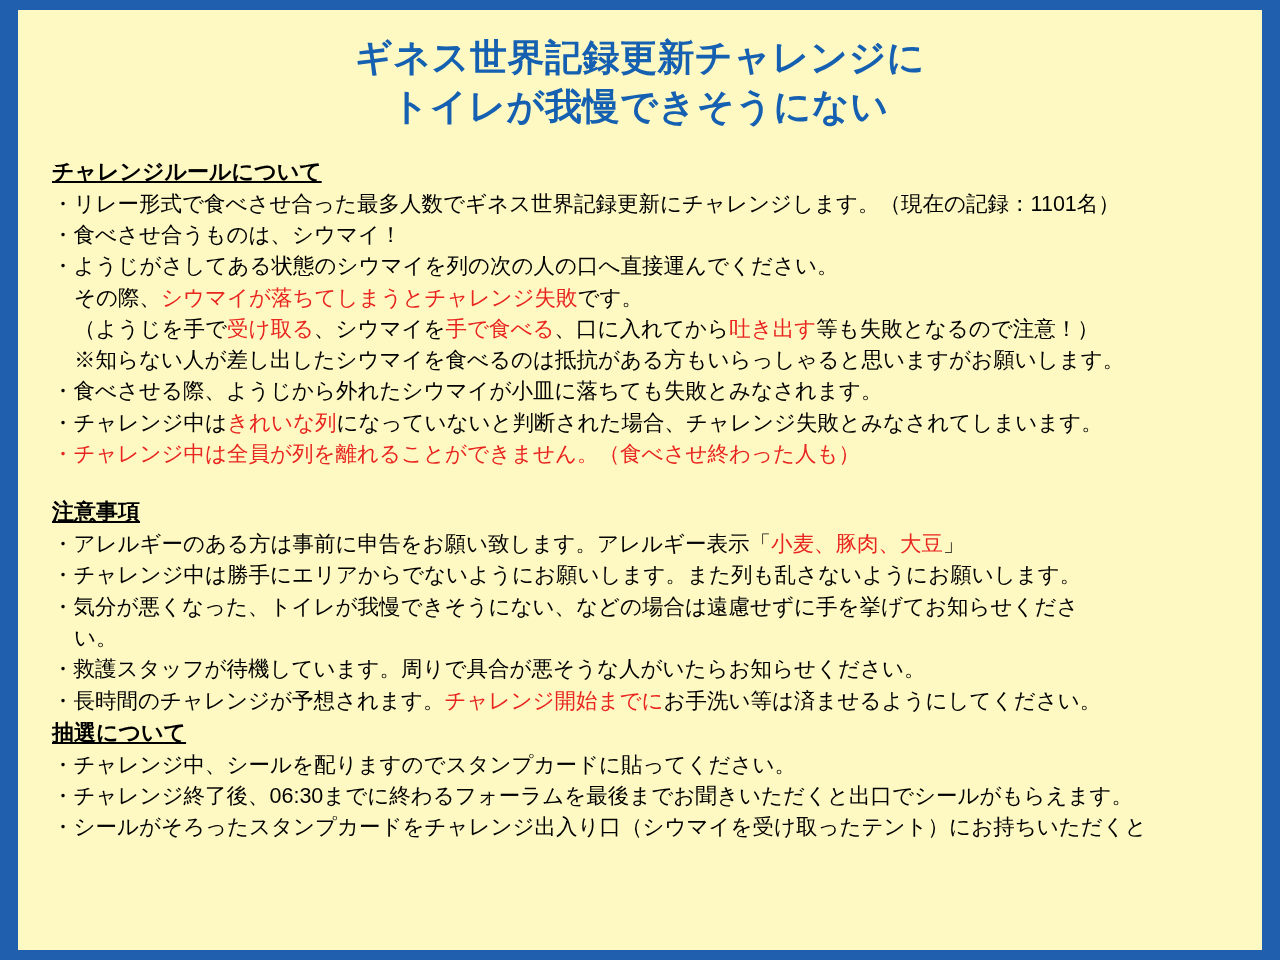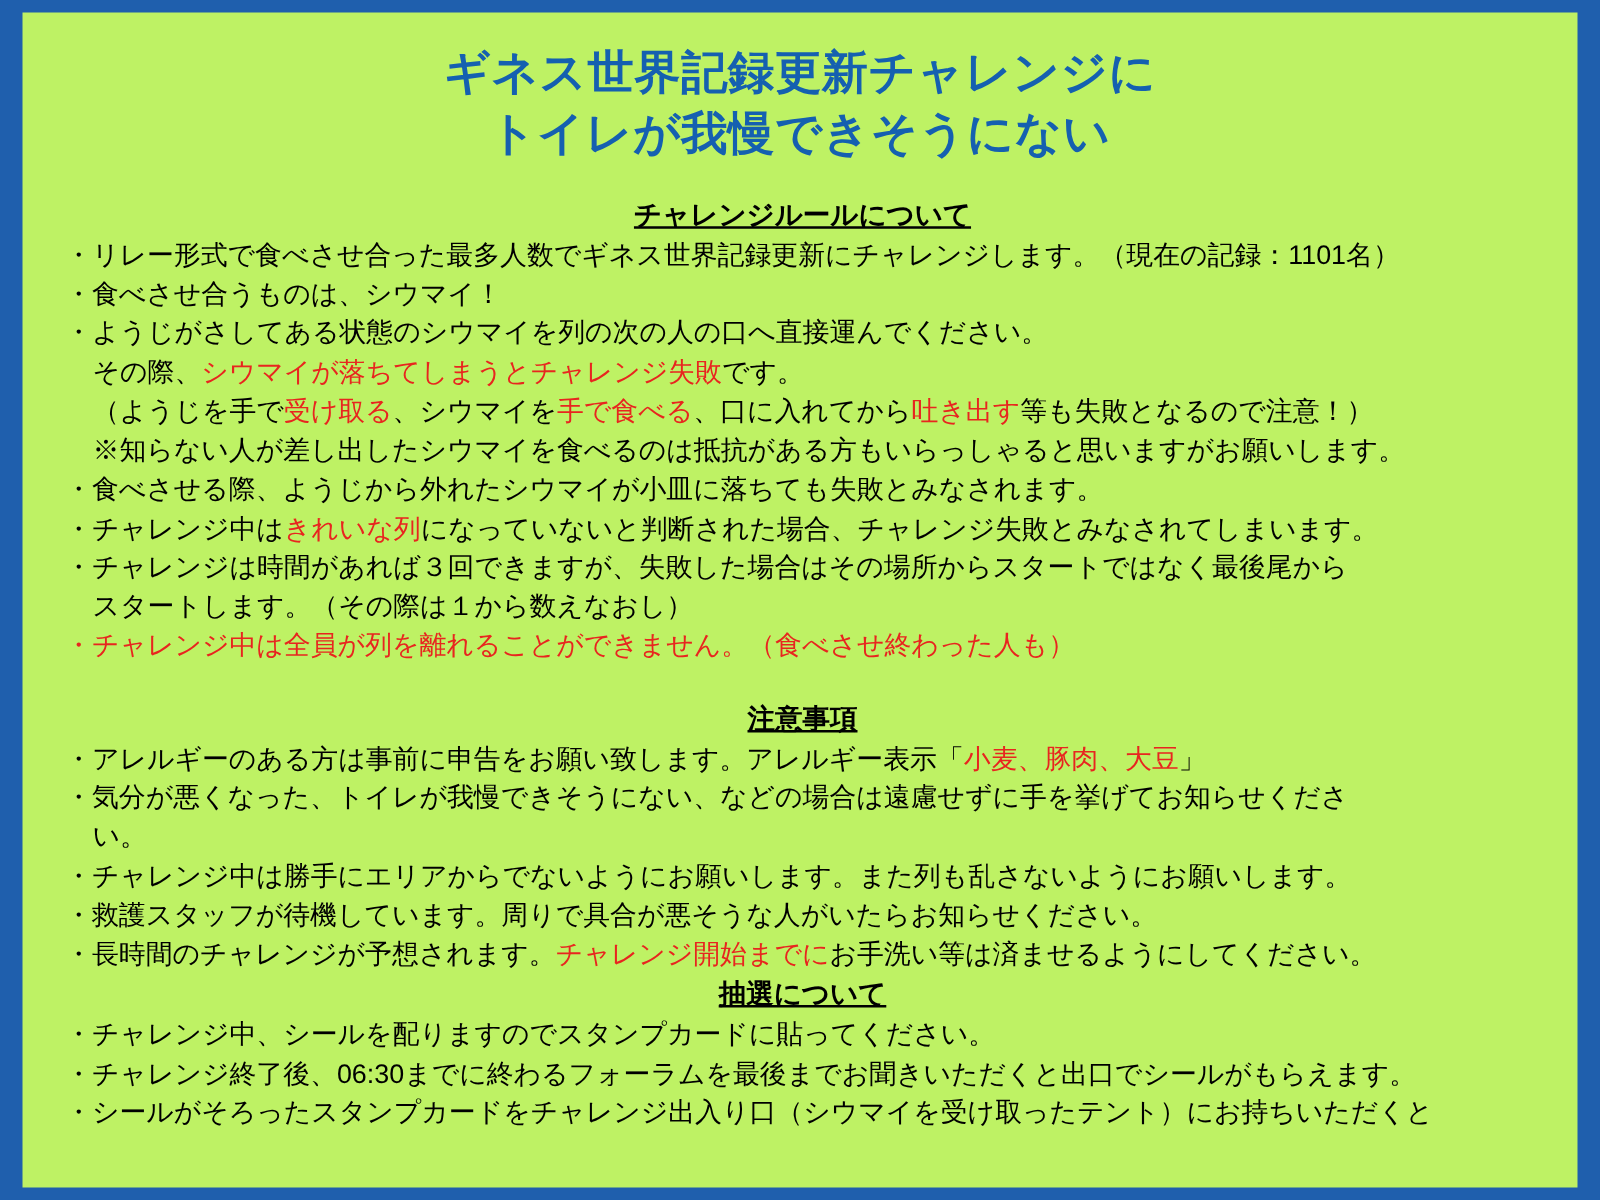--- a/index.html
+++ b/index.html
@@ -12,21 +12,21 @@
     background: #1f5fad;
     font-family: "Liberation Sans", sans-serif;
     overflow: hidden;
   }
   .slide {
     position: absolute;
     left: 18px;
     top: 10px;
     width: 1244px;
     height: 940px;
-    background: #bef264;
+    background: #fef9c3;
     box-sizing: border-box;
     overflow: hidden;
   }
   .title {
     text-align: center;
     color: #1560b0;
     font-weight: bold;
     font-size: 37px;
     line-height: 1.32;
     letter-spacing: 0.5px;
@@ -41,21 +41,20 @@
     padding: 0 30px 0 30px;
     color: #000000;
     font-size: 21.5px;
     line-height: 1.455;
   }
   .section-head {
     font-weight: bold;
     text-decoration: underline;
     font-size: 22px;
     margin: 0 0 1px 4px;
-    text-align: center;
   }
   .section-head.spaced {
     margin-top: 26px;
   }
   .bullet {
     margin: 0 0 0 4px;
     white-space: nowrap;
   }
   .bullet .sub {
     display: block;
@@ -77,26 +76,25 @@
     <span class="line">トイレが我慢できそうにない</span>
   </h1>
 
   <div class="content" id="content-root">
       <div class="section-head">チャレンジルールについて</div>
       <div class="bullet"><span><span>・リレー形式で食べさせ合った最多人数でギネス世界記録更新にチャレンジします。（現在の記録：1101名）</span></span></div>
       <div class="bullet"><span><span>・食べさせ合うものは、シウマイ！</span></span></div>
       <div class="bullet"><span><span>・ようじがさしてある状態のシウマイを列の次の人の口へ直接運んでください。</span></span><span class="sub"><span>その際、</span><span class="red">シウマイが落ちてしまうとチャレンジ失敗</span><span>です。</span></span><span class="sub"><span>（ようじを手で</span><span class="red">受け取る</span><span>、シウマイを</span><span class="red">手で食べる</span><span>、口に入れてから</span><span class="red">吐き出す</span><span>等も失敗となるので注意！）</span></span><span class="sub"><span>※知らない人が差し出したシウマイを食べるのは抵抗がある方もいらっしゃると思いますがお願いします。</span></span></div>
       <div class="bullet"><span><span>・食べさせる際、ようじから外れたシウマイが小皿に落ちても失敗とみなされます。</span></span></div>
       <div class="bullet"><span><span>・チャレンジ中は</span><span class="red">きれいな列</span><span>になっていないと判断された場合、チャレンジ失敗とみなされてしまいます。</span></span></div>
-      <div class="bullet"><span><span>・チャレンジは時間があれば３回できますが、失敗した場合はその場所からスタートではなく最後尾から</span></span><span class="sub"><span>スタートします。（その際は１から数えなおし）</span></span></div>
       <div class="bullet"><span><span class="red">・チャレンジ中は全員が列を離れることができません。（食べさせ終わった人も）</span></span></div>
       <div class="section-head spaced">注意事項</div>
       <div class="bullet"><span><span>・アレルギーのある方は事前に申告をお願い致します。アレルギー表示「</span><span class="red">小麦、豚肉、大豆</span><span>」</span></span></div>
+      <div class="bullet"><span><span>・チャレンジ中は勝手にエリアからでないようにお願いします。また列も乱さないようにお願いします。</span></span></div>
       <div class="bullet"><span><span>・気分が悪くなった、トイレが我慢できそうにない、などの場合は遠慮せずに手を挙げてお知らせくださ</span></span><span class="sub"><span>い。</span></span></div>
-      <div class="bullet"><span><span>・チャレンジ中は勝手にエリアからでないようにお願いします。また列も乱さないようにお願いします。</span></span></div>
       <div class="bullet"><span><span>・救護スタッフが待機しています。周りで具合が悪そうな人がいたらお知らせください。</span></span></div>
       <div class="bullet"><span><span>・長時間のチャレンジが予想されます。</span><span class="red">チャレンジ開始までに</span><span>お手洗い等は済ませるようにしてください。</span></span></div>
       <div class="section-head">抽選について</div>
       <div class="bullet"><span><span>・チャレンジ中、シールを配りますのでスタンプカードに貼ってください。</span></span></div>
       <div class="bullet"><span><span>・チャレンジ終了後、06:30までに終わるフォーラムを最後までお聞きいただくと出口でシールがもらえます。</span></span></div>
       <div class="bullet"><span><span>・シールがそろったスタンプカードをチャレンジ出入り口（シウマイを受け取ったテント）にお持ちいただくと</span></span></div>
     </div>
 
 </div>
 

